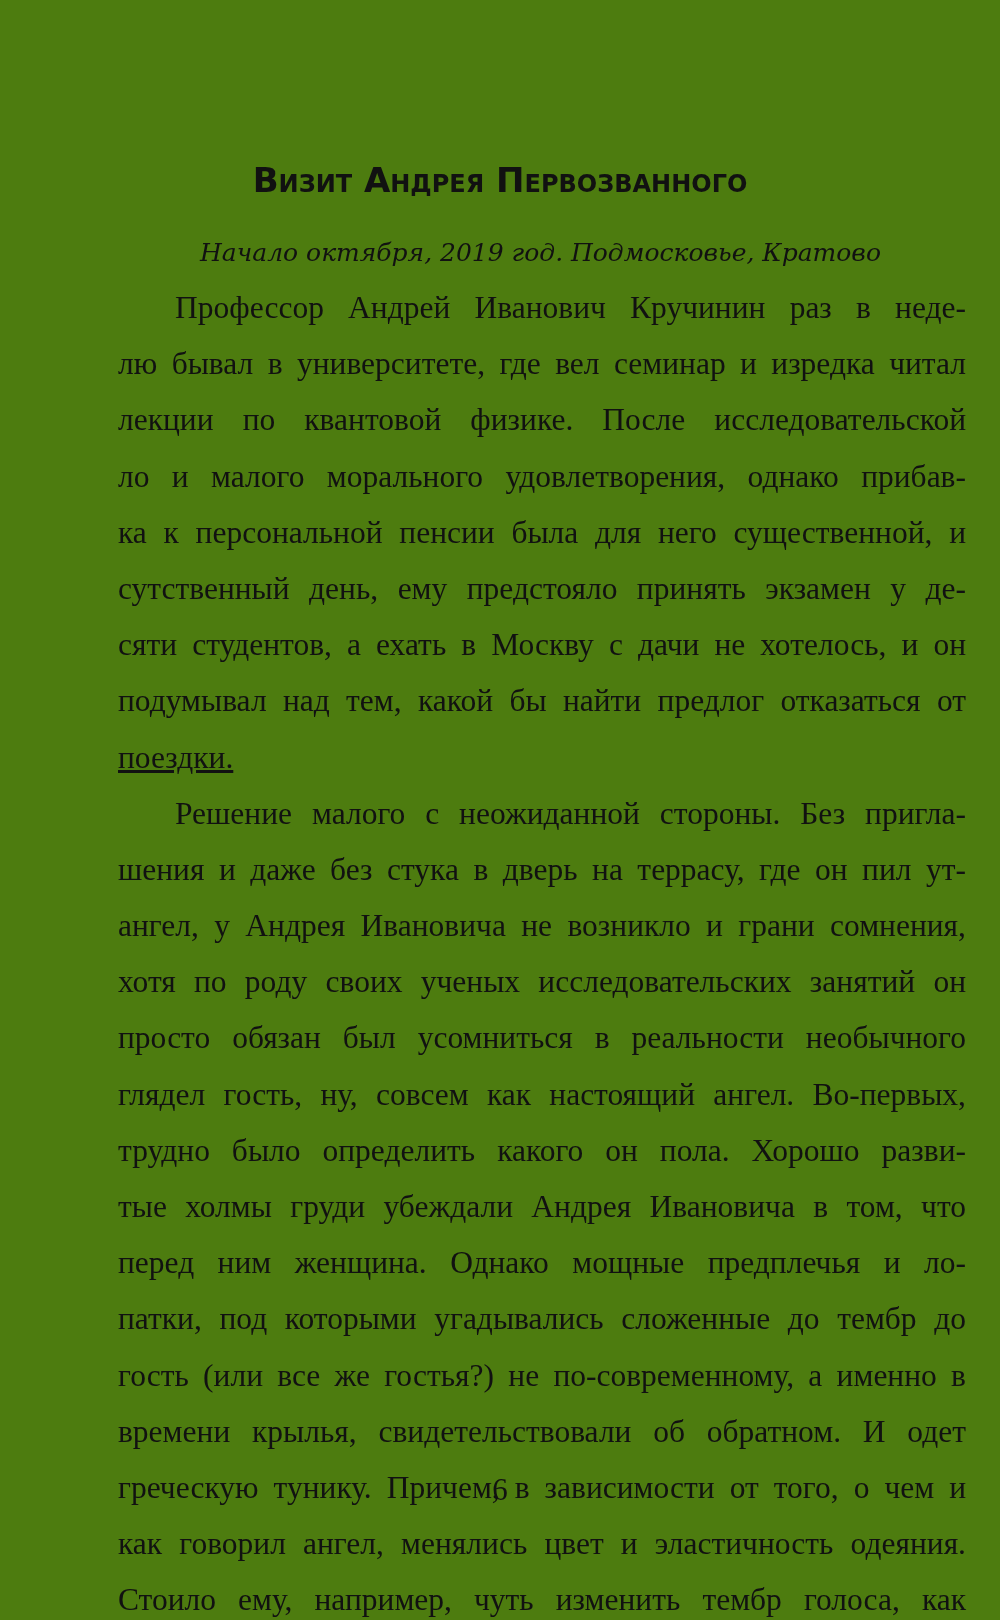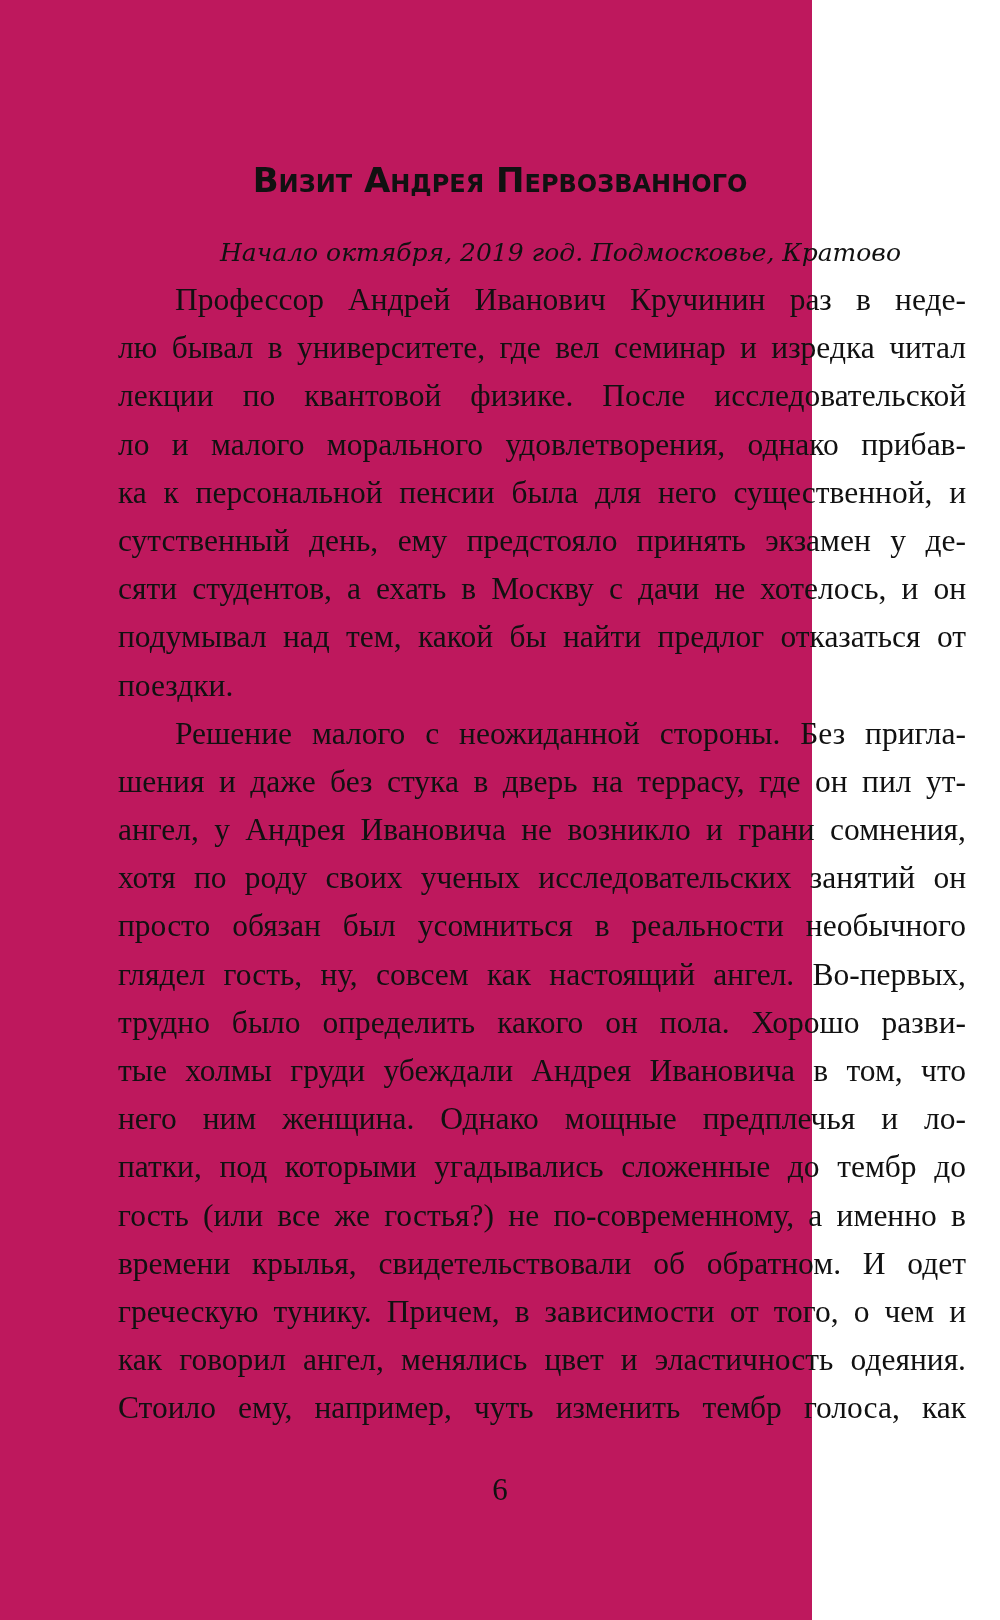--- a/index.html
+++ b/index.html
@@ -10,41 +10,41 @@
     body {
       width: 1000px;
       height: 1620px;
       position: relative;
       overflow: hidden;
       color: #111111;
     }
     .page {
       position: absolute;
       left: 0; top: 0;
-      width: 812px;
+      width: 1000px;
       height: 1620px;
-      background: #be185d;
+      background: #4d7c0f;
     }
     .chapter-title {
       position: absolute;
       left: 0;
       width: 1000px;
       top: 160px;
       text-align: center;
       font-family: "DejaVu Sans", sans-serif;
       font-weight: bold;
       font-size: 34px;
       font-variant: small-caps;
       letter-spacing: 0px;
       color: #111111;
       line-height: 40px;
     }
     .subtitle {
       position: absolute;
-      left: 220px;
+      left: 200px;
       width: 643px;
       top: 233px;
       text-align: center;
       font-family: "DejaVu Serif", serif;
       font-style: italic;
       font-size: 25px;
       line-height: 40px;
       color: #111111;
       white-space: nowrap;
     }
@@ -59,26 +59,27 @@
     }
     .line {
       height: 48.2px;
       line-height: 48.2px;
       text-align: justify;
       text-align-last: justify;
       white-space: nowrap;
       overflow: visible;
     }
     .line.indent { padding-left: 57px; }
-    .line.last { text-align-last: left; }
+    .line.last { text-align-last: left; text-decoration: underline; }
     .line-inner {
       display: block;
       text-align: justify;
       text-align-last: justify;
       white-space: normal;
+      margin-top: 8px;
     }
     .line.last .line-inner { text-align-last: left; }
     .page-number {
       position: absolute;
       left: 0;
       width: 1000px;
       top: 1470px;
       text-align: center;
       font-family: "Liberation Serif", serif;
       font-size: 31px;
@@ -139,21 +140,21 @@
       <div class="line">
         <span class="line-inner">глядел гость, ну, совсем как настоящий ангел. Во-первых,</span>
       </div>
       <div class="line">
         <span class="line-inner">трудно было определить какого он пола. Хорошо разви-</span>
       </div>
       <div class="line">
         <span class="line-inner">тые холмы груди убеждали Андрея Ивановича в том, что</span>
       </div>
       <div class="line">
-        <span class="line-inner">него ним женщина. Однако мощные предплечья и ло-</span>
+        <span class="line-inner">перед ним женщина. Однако мощные предплечья и ло-</span>
       </div>
       <div class="line">
         <span class="line-inner">патки, под которыми угадывались сложенные до тембр до</span>
       </div>
       <div class="line">
         <span class="line-inner">гость (или все же гостья?) не по-современному, а именно в</span>
       </div>
       <div class="line">
         <span class="line-inner">времени крылья, свидетельствовали об обратном. И одет</span>
       </div>

